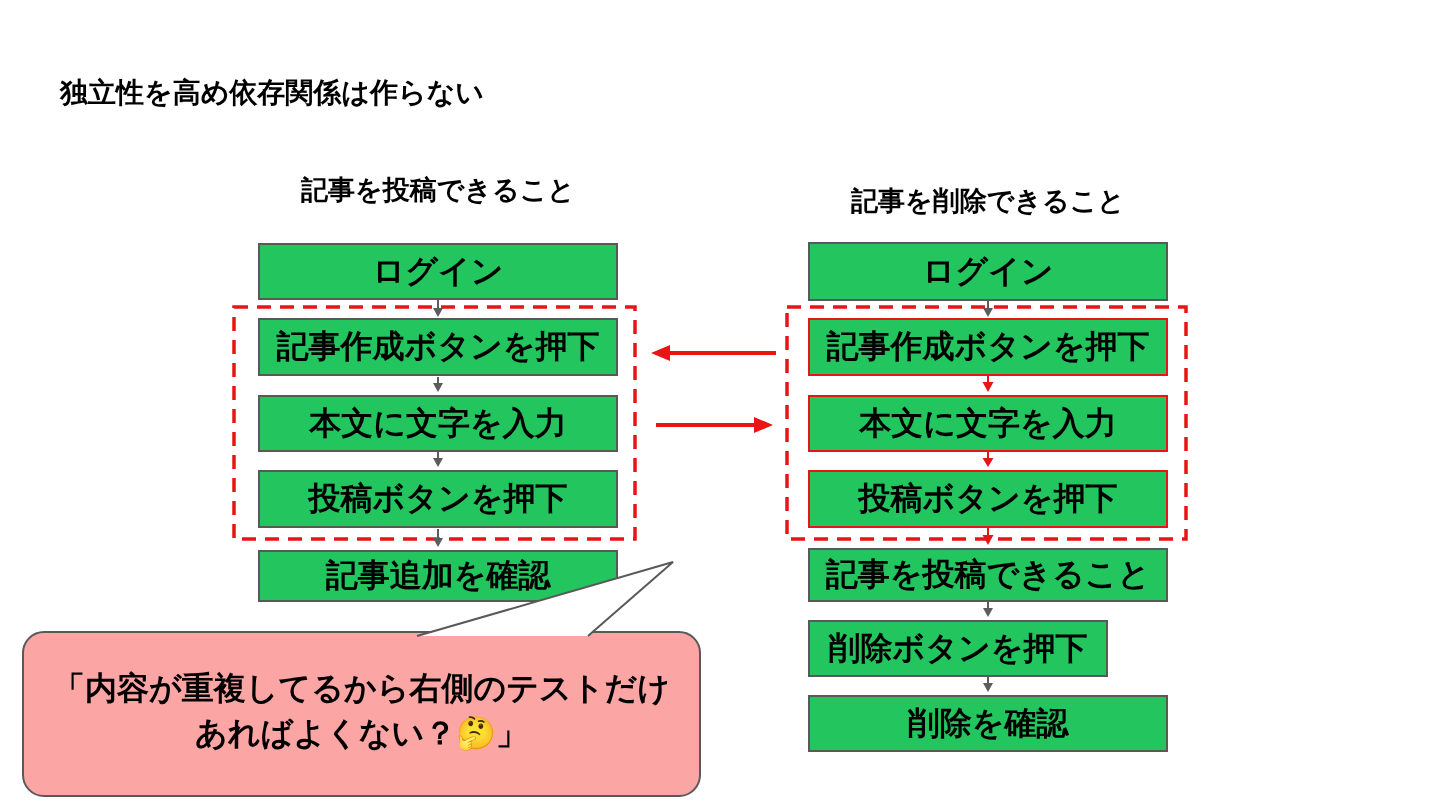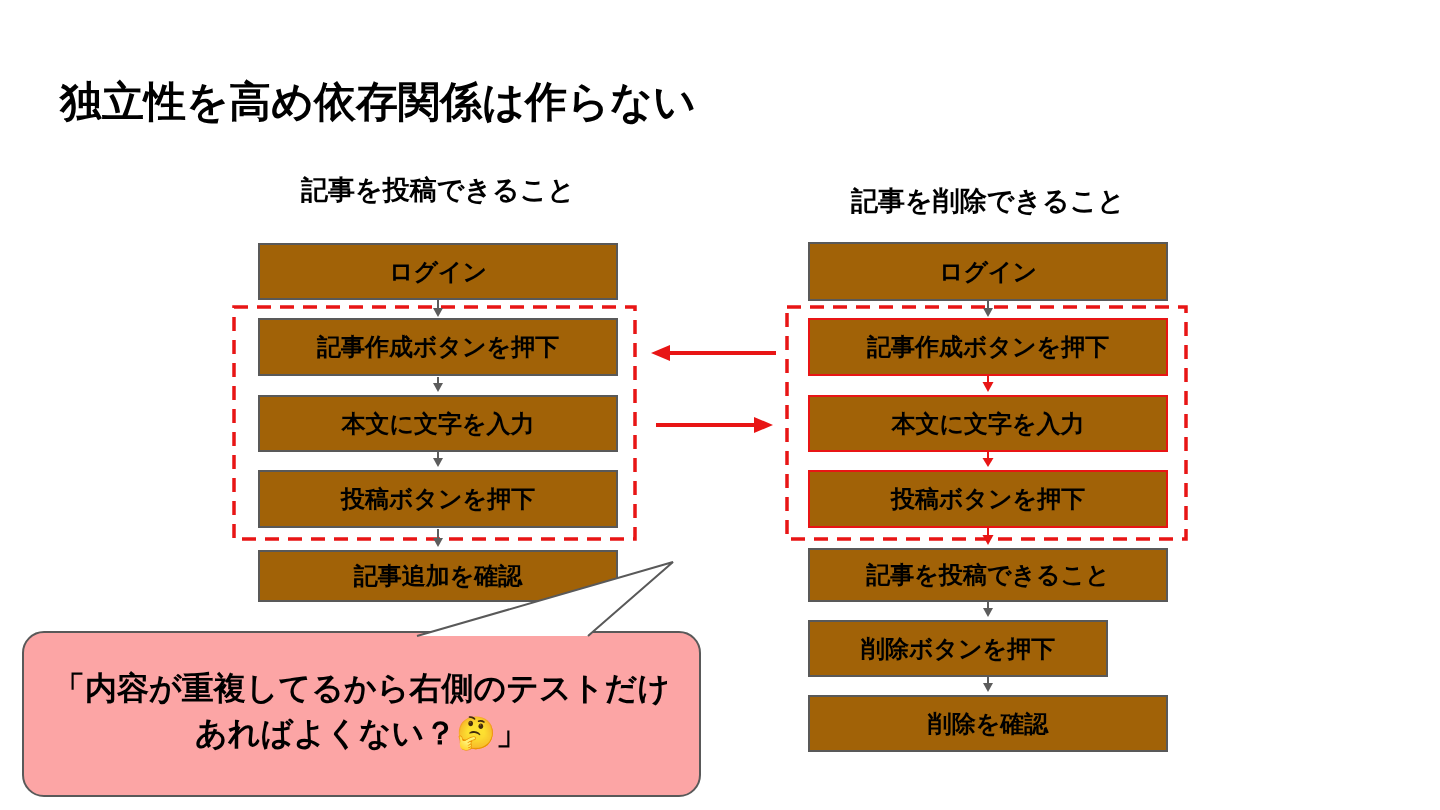--- a/index.html
+++ b/index.html
@@ -1,32 +1,32 @@
 <!DOCTYPE html>
 <html lang="ja" style="--red: #e81515; --border-gray: #595959; --arrow-gray: #5c5c5c;"><head>
 <meta charset="utf-8">
 <style>
   html,body{margin:0;padding:0;background:#fff;}
   .slide{
     position:relative;width:1440px;height:810px;background:#fff;overflow:hidden;
     font-family:"Liberation Sans","DejaVu Sans",sans-serif;color:#000;
   }
   .slide-title{
-    position:absolute;left:60px;top:74px;font-size:42px;font-weight:bold;
+    position:absolute;left:60px;top:74px;font-size:28px;font-weight:bold;
     letter-spacing:0px;white-space:nowrap;
   }
   .col-title{
     position:absolute;width:360px;text-align:center;font-size:27px;font-weight:bold;
     white-space:nowrap;
   }
   .flow-box{
-    position:absolute;box-sizing:border-box;background:#a16207;
+    position:absolute;box-sizing:border-box;background:#22c55e;
     border:2px solid var(--border-gray);
     display:flex;align-items:center;justify-content:center;
-    font-size:24px;font-weight:bold;white-space:nowrap;z-index:1;
+    font-size:32px;font-weight:bold;white-space:nowrap;z-index:1;
   }
   .flow-box.red{border:2px solid var(--red);}
   .overlay{position:absolute;left:0;top:0;width:1440px;height:810px;z-index:5;pointer-events:none;}
   .g-line{stroke:var(--arrow-gray);stroke-width:2;}
   .g-head{fill:var(--arrow-gray);}
   .r-line{stroke:var(--red);stroke-width:2;}
   .r-head{fill:var(--red);}
   .r-line-thick{stroke:var(--red);stroke-width:4;}
   .dash-rect{stroke:var(--red);stroke-width:3.5;fill:none;stroke-dasharray:14 9;}
   .tail{fill:#fff;stroke:var(--border-gray);stroke-width:2;}

